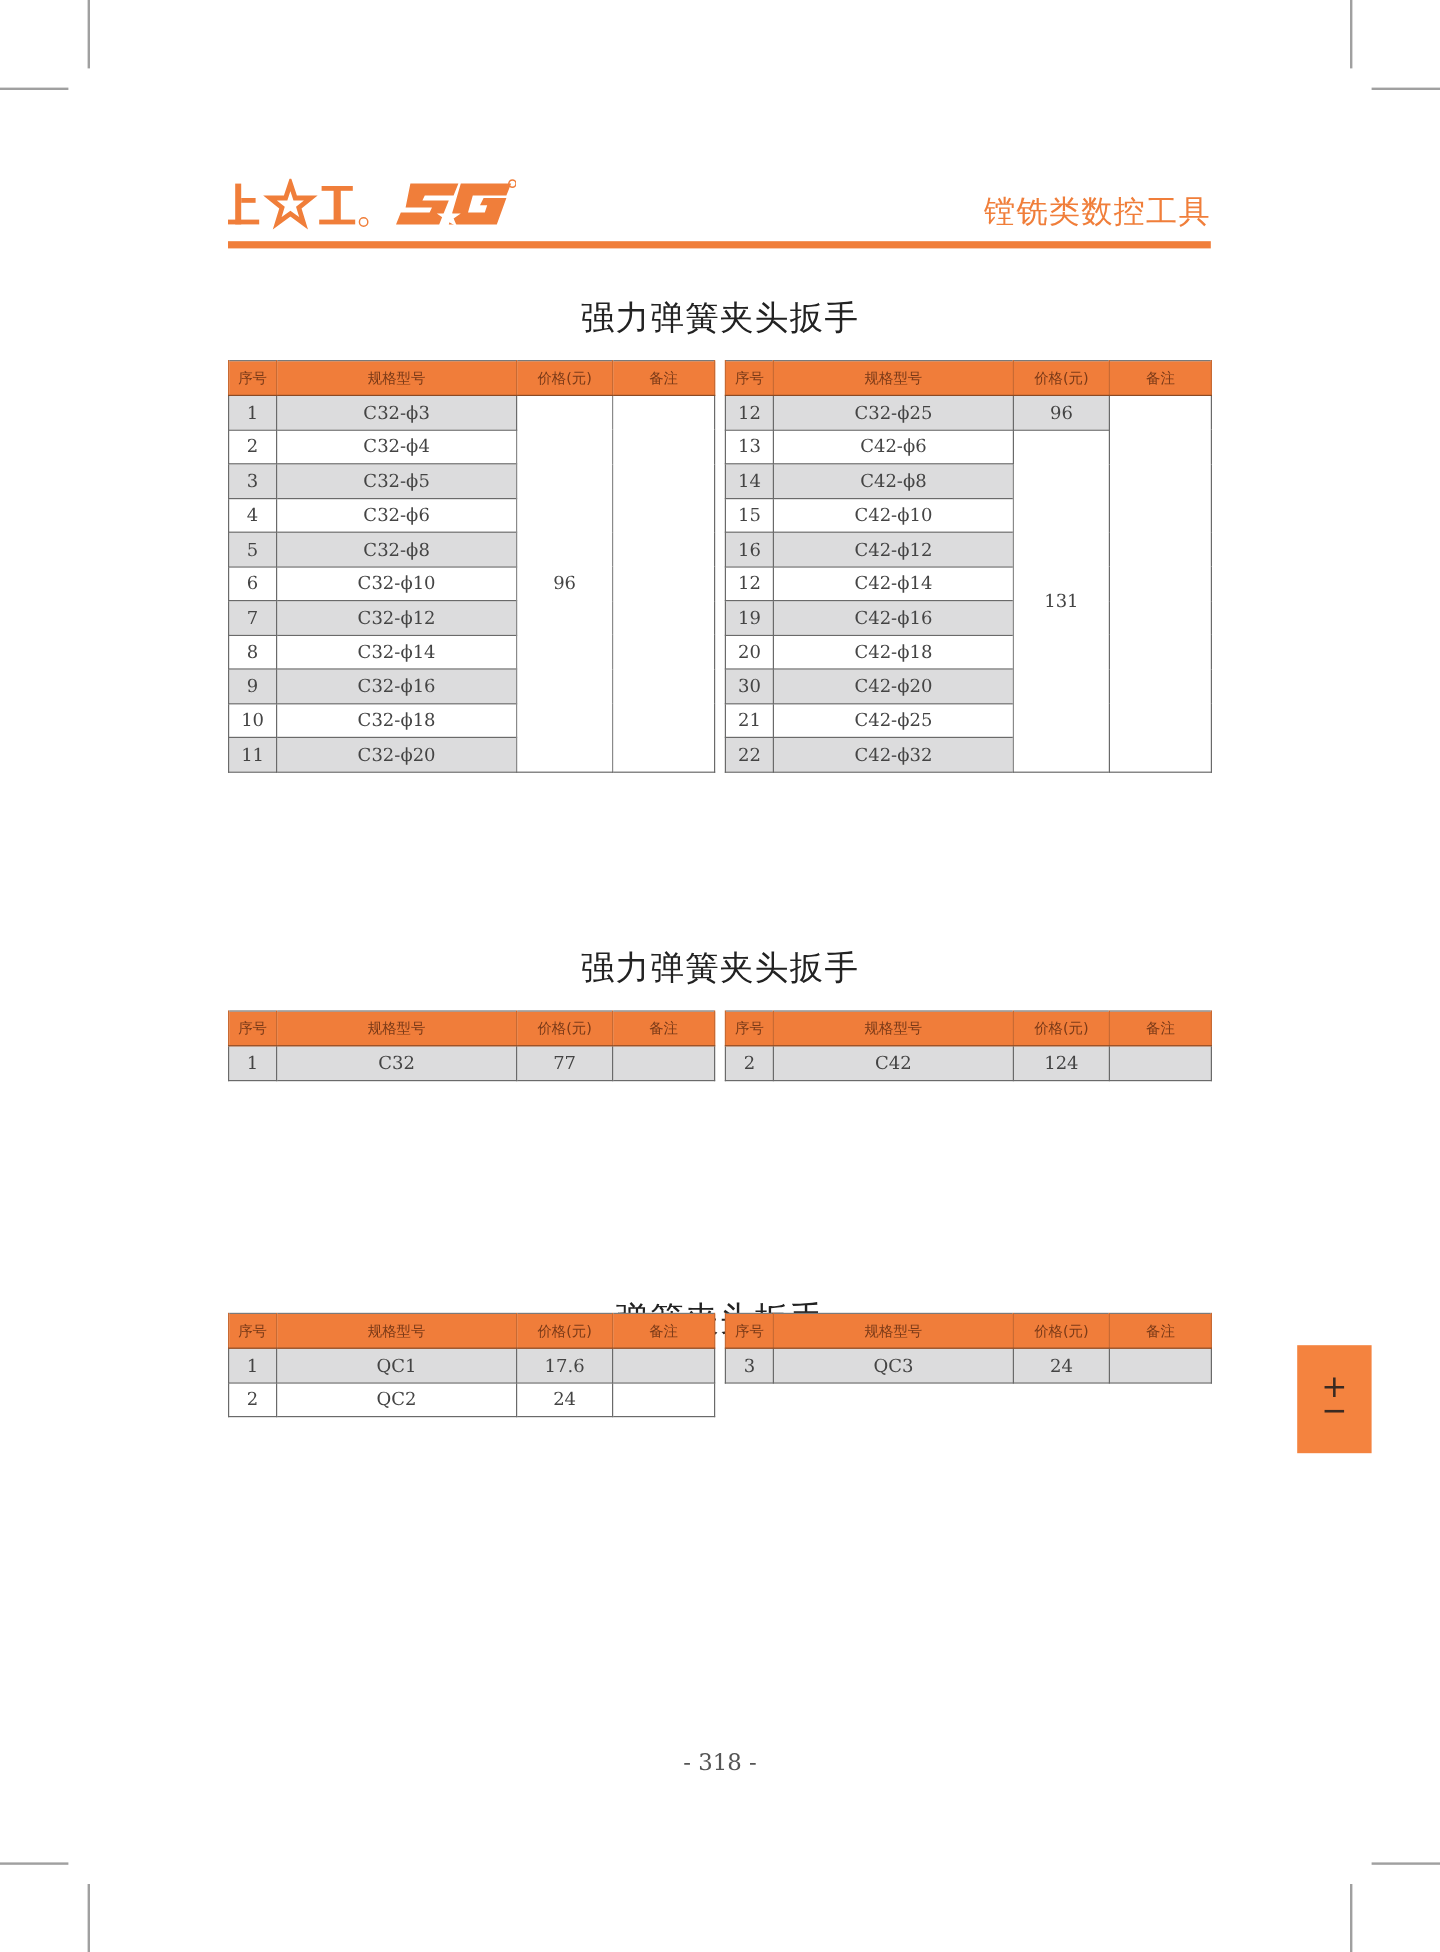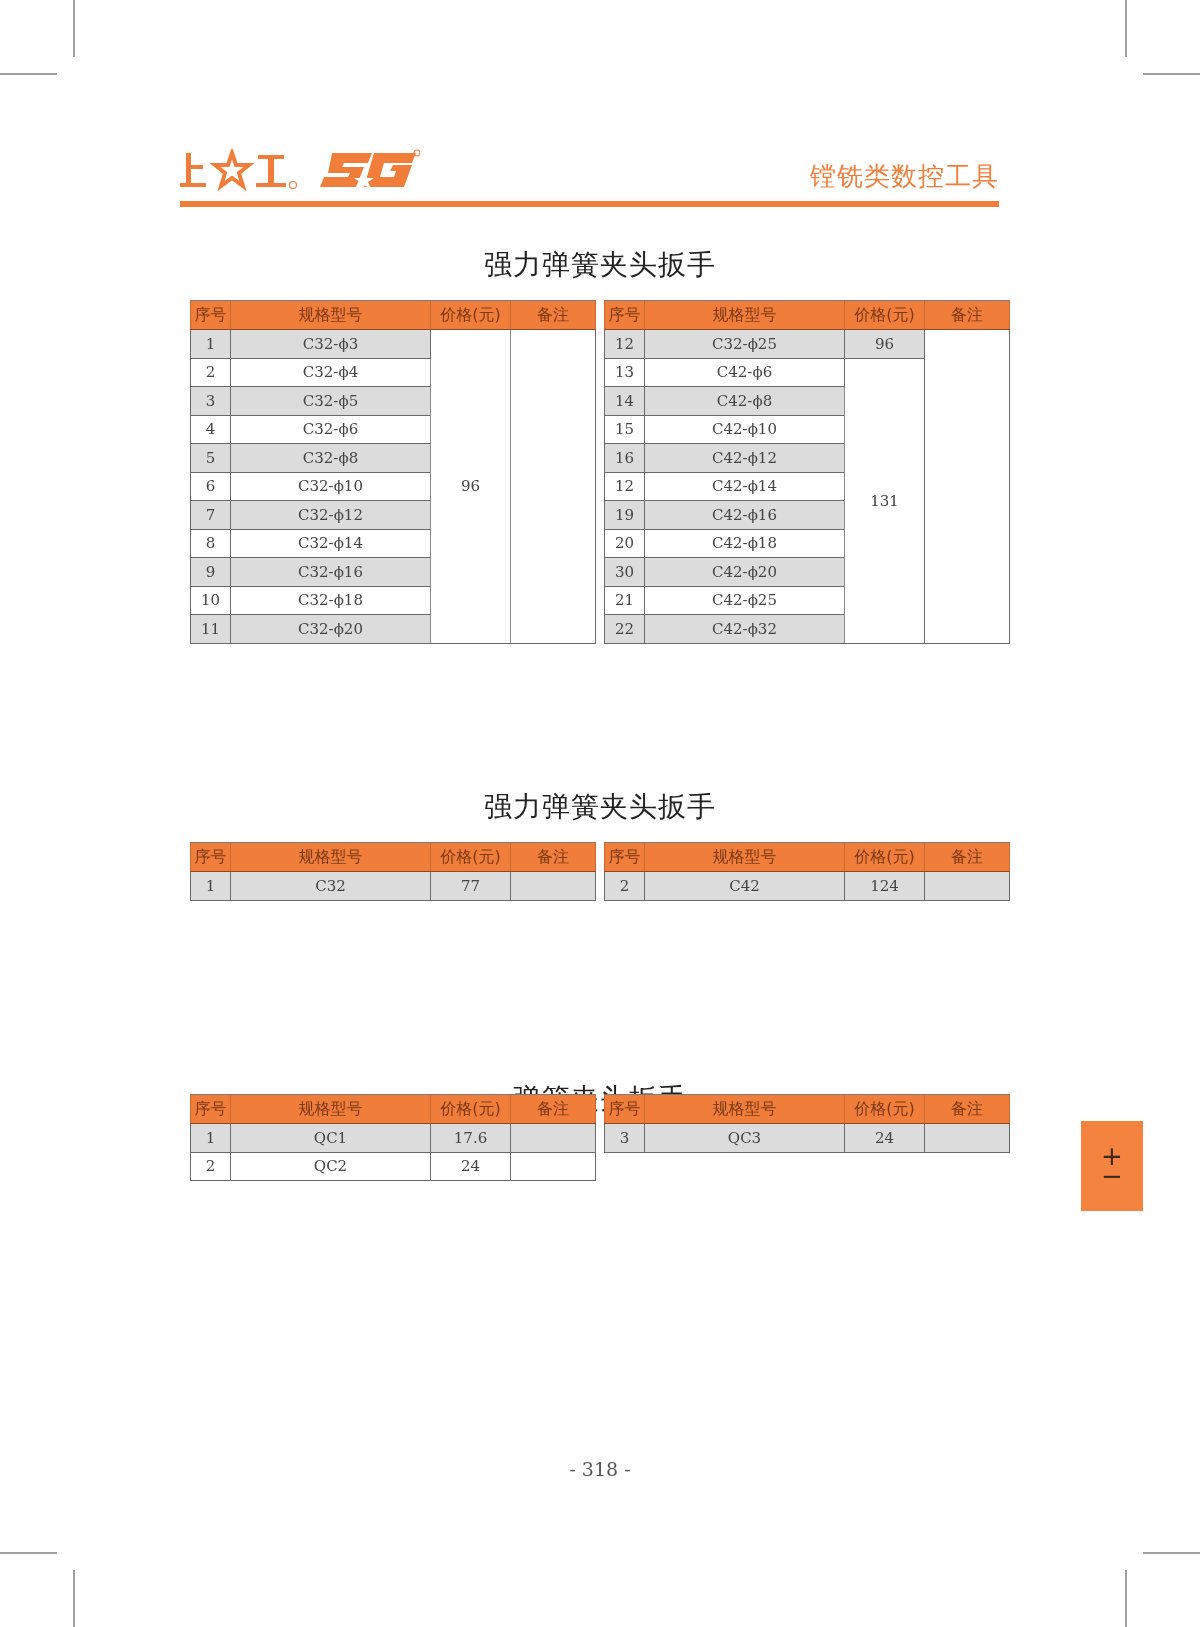--- a/index.html
+++ b/index.html
@@ -2,21 +2,21 @@
 <html><head>
   <meta charset="utf-8">
   <style>
     html, body { margin: 0; padding: 0; background: #ffffff; }
     body {
       width: 1200px; height: 1627px; position: relative; overflow: hidden;
       font-family: "DejaVu Serif", "Liberation Serif", serif;
       color: #333333;
     }
     .crop { position: absolute; background: #a0a0a0; }
-    .header { position: absolute; left: 180px; top: 145px; width: 819px; height: 64px; }
+    .header { position: absolute; left: 190px; top: 145px; width: 819px; height: 64px; }
     .logo-cn { position: absolute; left: 0; top: 4px; height: 44px; }
     .logo-sg { position: absolute; left: 140px; top: 4px; height: 44px; }
     .header-title {
       position: absolute; right: 0; top: 14px;
       font-family: "DejaVu Sans", "Liberation Sans", sans-serif;
       font-size: 26px; color: #f07e3a; letter-spacing: 1px;
     }
     .header-rule { position: absolute; left: 0; top: 56px; width: 819px; height: 6px; background: #f07e3a; }
 
     .section-title {
@@ -25,21 +25,21 @@
       font-size: 28px; color: #222222; letter-spacing: 1px;
     }
     table.spec {
       position: absolute; border-collapse: collapse; table-layout: fixed;
       font-size: 15px; color: #444444;
       border: 1.5px solid #7a7a7a;
     }
     table.spec th {
       background: #f07d3a; color: #7a3a18; font-weight: normal;
       font-family: "DejaVu Sans", "Liberation Sans", sans-serif;
-      font-size: 16px; height: 28px; padding: 0;
+      font-size: 12px; height: 28px; padding: 0;
       border-left: 1px solid #c86a33; border-right: 1px solid #c86a33;
       border-bottom: 1.5px solid #8a4a25;
     }
     table.spec td {
       height: 27.5px; padding: 0; text-align: center;
       border: 1px solid #6a6a6a;
     }
     table.spec tr.g td.z { background: #dcdcdd; }
     table.spec tr.w td.z { background: #ffffff; }
     table.spec td.merge { background: #ffffff; vertical-align: middle; border-left: 1.5px solid #8a8a8a; border-right: 1.5px solid #8a8a8a; }

